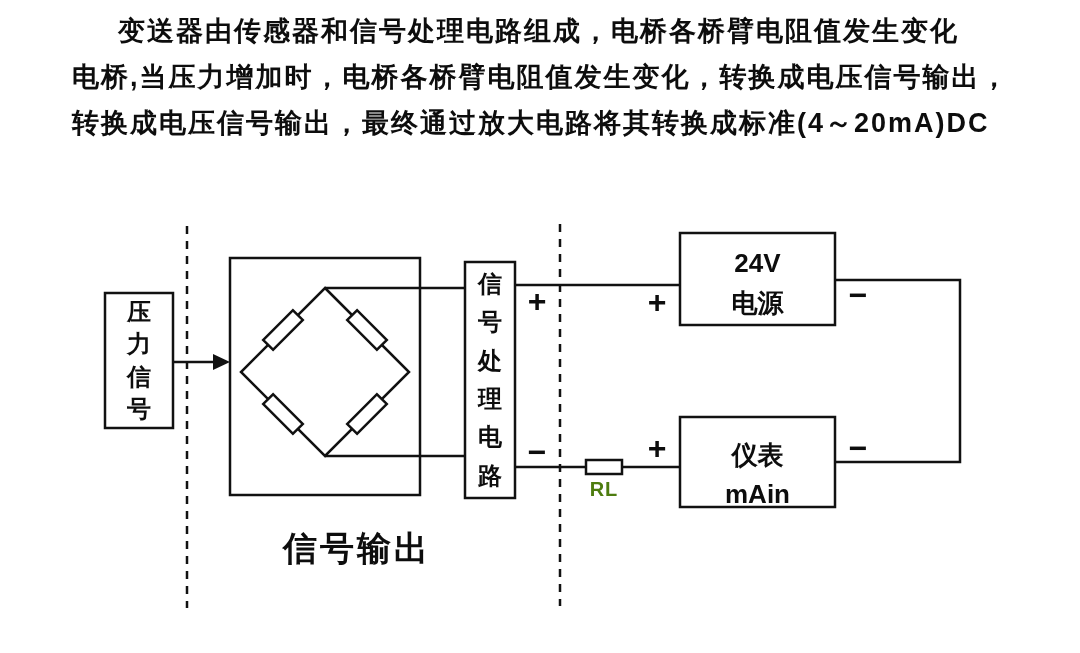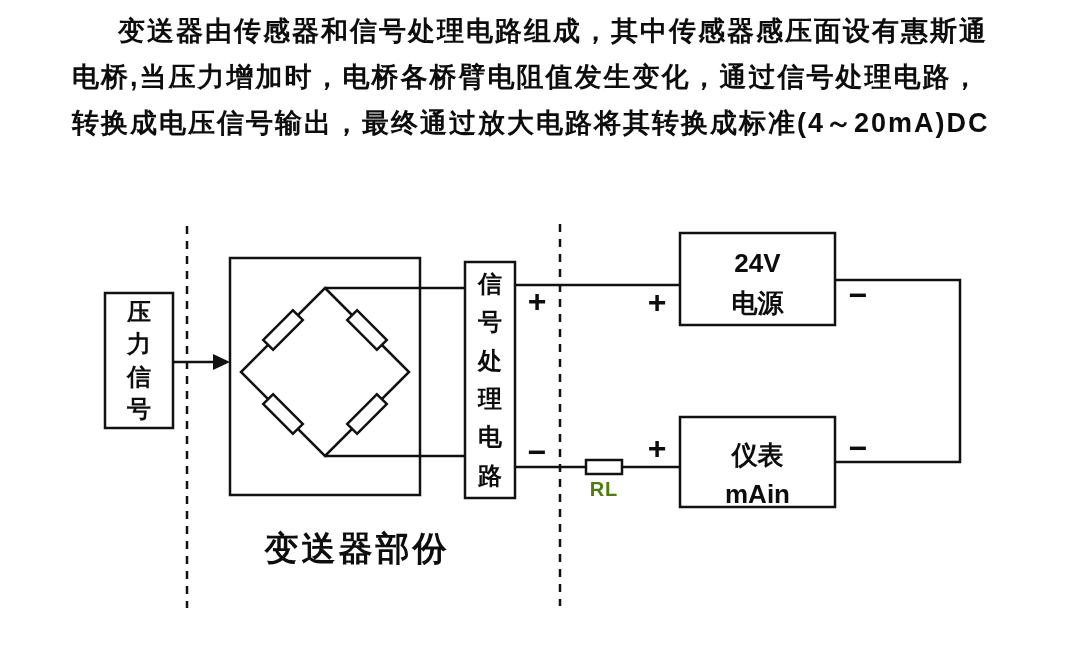--- a/index.html
+++ b/index.html
@@ -23,22 +23,22 @@
   .seclbl{position:absolute;transform:translate(-50%,-50%);font-weight:700;color:#0d0d0d;white-space:nowrap;}
   .sec-left{left:357px;top:549px;font-size:34px;letter-spacing:3px;}
   .sec-right{left:771px;top:543px;font-size:36px;letter-spacing:4px;}
 </style>
 </head>
 <body>
 
 <div id="page">
 
   <div class="para">
-    <div class="pline indent">变送器由传感器和信号处理电路组成，其中传感器感压面设有惠斯通</div>
-    <div class="pline">电桥,当压力增加时，电桥各桥臂电阻值发生变化，通过信号处理电路，</div>
+    <div class="pline indent">变送器由传感器和信号处理电路组成，电桥各桥臂电阻值发生变化</div>
+    <div class="pline">电桥,当压力增加时，电桥各桥臂电阻值发生变化，转换成电压信号输出，</div>
     <div class="pline">转换成电压信号输出，最终通过放大电路将其转换成标准(4～20mA)DC</div>
   </div>
 
   <svg id="diagram-svg" width="1080" height="653" viewBox="0 0 1080 653">
     <g stroke="#111111" stroke-width="2.5" fill="none">
       <line x1="187" y1="226" x2="187" y2="608" stroke-dasharray="8 7"></line>
       <line x1="560" y1="224" x2="560" y2="606" stroke-dasharray="8 7"></line>
       <rect x="105" y="293" width="68" height="135"></rect>
       <line x1="173" y1="362" x2="216" y2="362"></line>
       <rect x="230" y="258" width="190" height="237"></rect>
@@ -88,15 +88,15 @@
 
   <div class="sym" style="left:537px;top:301px;">+</div>
   <div class="sym" style="left:537px;top:452px;">−</div>
   <div class="sym" style="left:657px;top:302px;">+</div>
   <div class="sym" style="left:858px;top:295px;">−</div>
   <div class="sym" style="left:657px;top:448px;">+</div>
   <div class="sym" style="left:858px;top:448px;">−</div>
 
   <div class="rl" style="left:604px;top:489px;">RL</div>
 
-  <div class="seclbl sec-left">变送器部份</div>
+  <div class="seclbl sec-left">信号输出</div>
 
 </div>
 
 </body></html>

